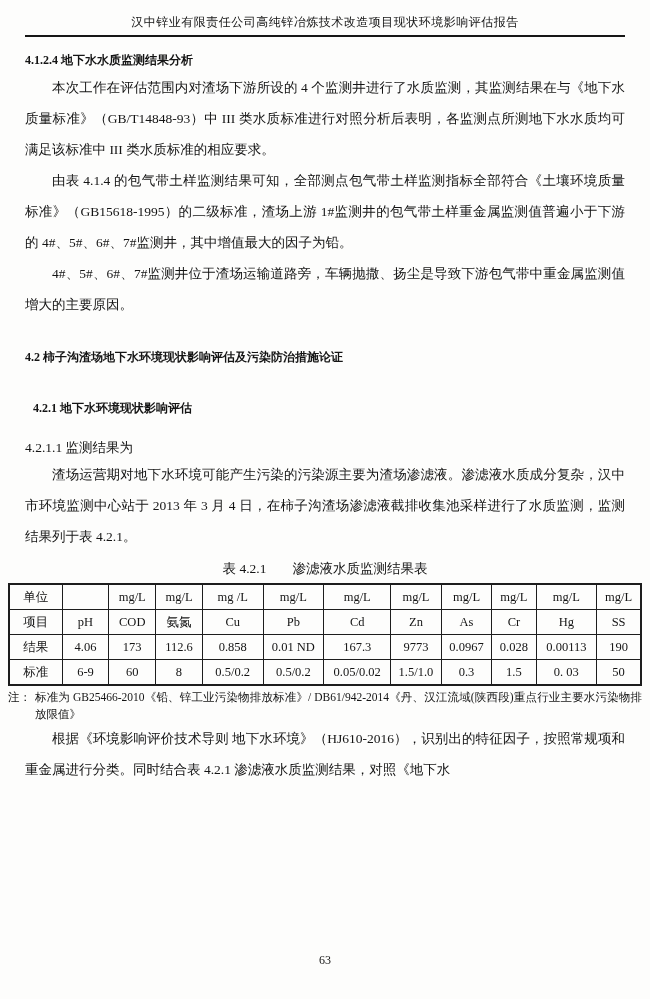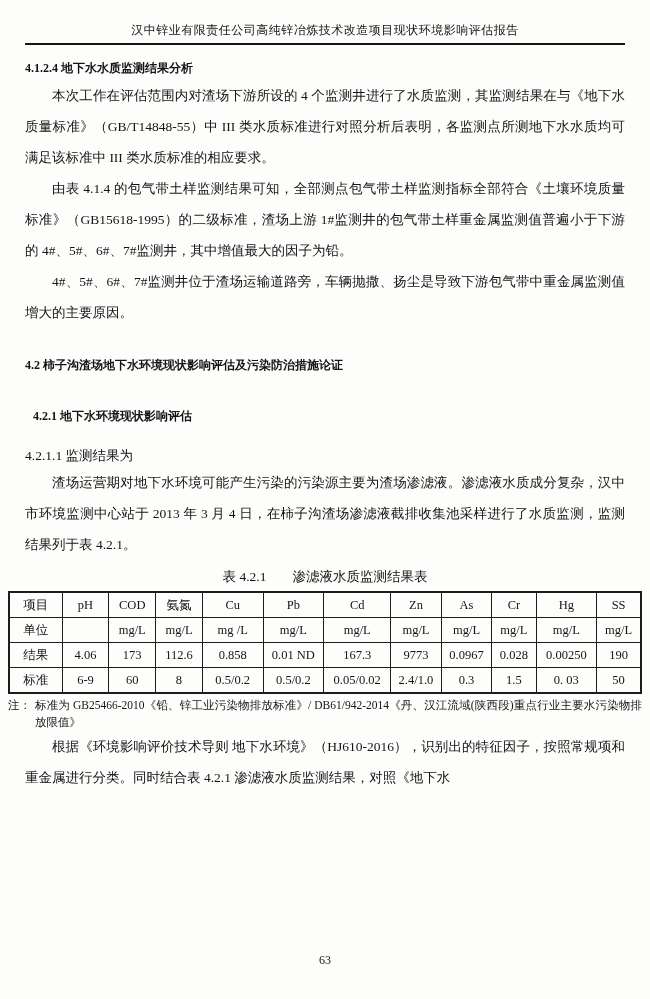--- a/index.html
+++ b/index.html
@@ -4,21 +4,21 @@
 <style>
   html, body { margin: 0; padding: 0; }
   body {
     width: 650px; height: 999px;
     background: #fdfdfc;
     color: #141414;
     font-family: "Liberation Serif", "DejaVu Serif", serif;
     position: relative;
     overflow: hidden;
   }
-  .page { padding: 23px 25px 0 25px; }
+  .page { padding: 15px 25px 0 25px; }
 
   .doc-header {
     text-align: center;
     font-size: 12px;
     line-height: 15px;
     letter-spacing: 0.5px;
     padding-bottom: 5px;
     border-bottom: 2px solid #161616;
   }
 
@@ -113,21 +113,21 @@
 <body>
 
 <div class="page">
 
   <div class="doc-header">
     <span>汉中锌业有限责任公司高纯锌冶炼技术改造项目现状环境影响评估报告</span>
   </div>
 
   <div class="h3" id="heading-4124">4.1.2.4 地下水水质监测结果分析</div>
 
-  <p class="para" id="para-1">本次工作在评估范围内对渣场下游所设的 4 个监测井进行了水质监测，其监测结果在与《地下水质量标准》（GB/T14848-55）中 III 类水质标准进行对照分析后表明，各监测点所测地下水水质均可满足该标准中 III 类水质标准的相应要求。</p>
+  <p class="para" id="para-1">本次工作在评估范围内对渣场下游所设的 4 个监测井进行了水质监测，其监测结果在与《地下水质量标准》（GB/T14848-93）中 III 类水质标准进行对照分析后表明，各监测点所测地下水水质均可满足该标准中 III 类水质标准的相应要求。</p>
 
 
   <p class="para" id="para-2">由表 4.1.4 的包气带土样监测结果可知，全部测点包气带土样监测指标全部符合《土壤环境质量标准》（GB15618-1995）的二级标准，渣场上游 1#监测井的包气带土样重金属监测值普遍小于下游的 4#、5#、6#、7#监测井，其中增值最大的因子为铅。</p>
 
   <p class="para" id="para-3">4#、5#、6#、7#监测井位于渣场运输道路旁，车辆抛撒、扬尘是导致下游包气带中重金属监测值增大的主要原因。</p>
 
   <div class="h2" id="heading-42">4.2 柿子沟渣场地下水环境现状影响评估及污染防治措施论证</div>
 
   <div class="h3" id="heading-421">4.2.1 地下水环境现状影响评估</div>
 
@@ -150,70 +150,70 @@
           <col class="c-pb">
           <col class="c-cd">
           <col class="c-zn">
         <col class="c-as">
           <col class="c-cr">
           <col class="c-hg">
           <col class="c-ss">
       </colgroup>
       <tbody>
         <tr>
+          <td>单位</td>
+          <td></td>
+          <td>mg/L</td>
+          <td>mg/L</td>
+          <td>mg /L</td>
+          <td>mg/L</td>
+          <td>mg/L</td>
+          <td>mg/L</td>
+          <td>mg/L</td>
+          <td>mg/L</td>
+          <td>mg/L</td>
+          <td>mg/L</td>
+        </tr>
+        <tr>
           <td>项目</td>
           <td>pH</td>
           <td>COD</td>
           <td>氨氮</td>
           <td>Cu</td>
           <td>Pb</td>
           <td>Cd</td>
           <td>Zn</td>
           <td>As</td>
           <td>Cr</td>
           <td>Hg</td>
           <td>SS</td>
         </tr>
         <tr>
-          <td>单位</td>
-          <td></td>
-          <td>mg/L</td>
-          <td>mg/L</td>
-          <td>mg /L</td>
-          <td>mg/L</td>
-          <td>mg/L</td>
-          <td>mg/L</td>
-          <td>mg/L</td>
-          <td>mg/L</td>
-          <td>mg/L</td>
-          <td>mg/L</td>
-        </tr>
-        <tr>
           <td>结果</td>
           <td>4.06</td>
           <td>173</td>
           <td>112.6</td>
           <td>0.858</td>
           <td>0.01 ND</td>
           <td>167.3</td>
           <td>9773</td>
           <td>0.0967</td>
           <td>0.028</td>
-          <td>0.00250</td>
+          <td>0.00113</td>
           <td>190</td>
         </tr>
         <tr>
           <td>标准</td>
           <td>6-9</td>
           <td>60</td>
           <td>8</td>
           <td>0.5/0.2</td>
           <td>0.5/0.2</td>
           <td>0.05/0.02</td>
-          <td>2.4/1.0</td>
+          <td>1.5/1.0</td>
           <td>0.3</td>
           <td>1.5</td>
           <td>0. 03</td>
           <td>50</td>
         </tr>
       </tbody>
     </table>
   </div>
 
   <div class="table-note">

